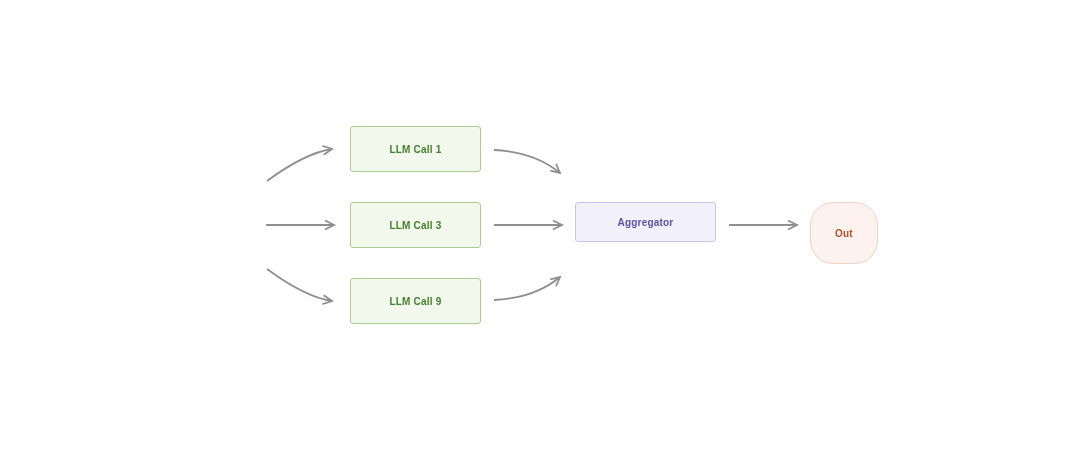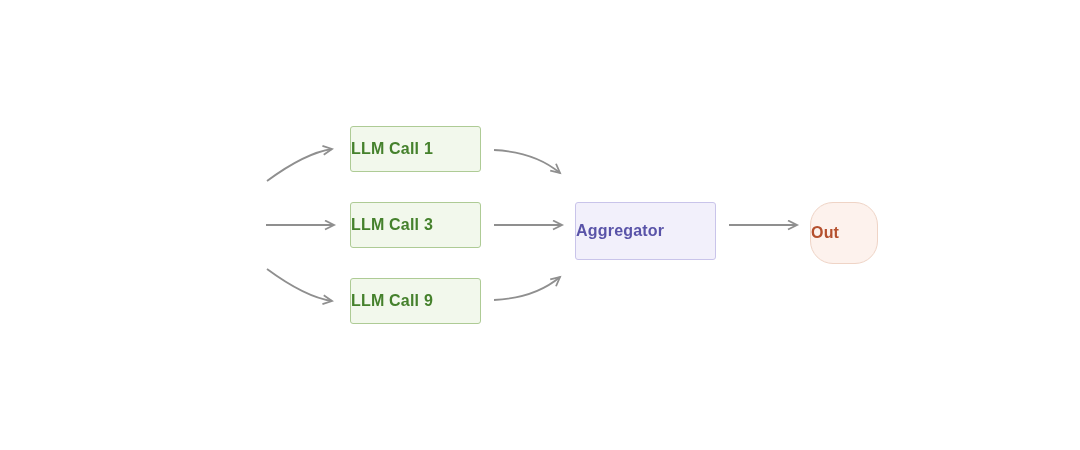--- a/index.html
+++ b/index.html
@@ -23,38 +23,38 @@
   }
   .arrow {
     stroke: var(--arrow, #8f8f8f);
     fill: none;
     stroke-width: 1.8px;
   }
   .node {
     position: absolute;
     display: flex;
     align-items: center;
-    justify-content: flex-start;
+    justify-content: center;
     box-sizing: border-box;
     font-weight: 700;
-    font-size: 16px;
+    font-size: 10px;
     letter-spacing: 0.2px;
   }
   .node.llm {
     width: 131px;
     height: 46px;
     left: 350px;
     background: var(--green-fill, #f2f8ec);
     border: 1px solid var(--green-border, #aecb95);
     border-radius: 3px;
     color: var(--green-text, #45812c);
   }
   .node.agg {
     width: 141px;
-    height: 58px;
+    height: 40px;
     left: 575px;
     top: 202px;
     background: var(--purple-fill, #f2f0fb);
     border: 1px solid var(--purple-border, #c9c4ea);
     border-radius: 3px;
     color: var(--purple-text, #5953a8);
   }
   .node.pill {
     background: var(--pink-fill, #fdf2ed);
     border: 1px solid var(--pink-border, #efd4c6);

